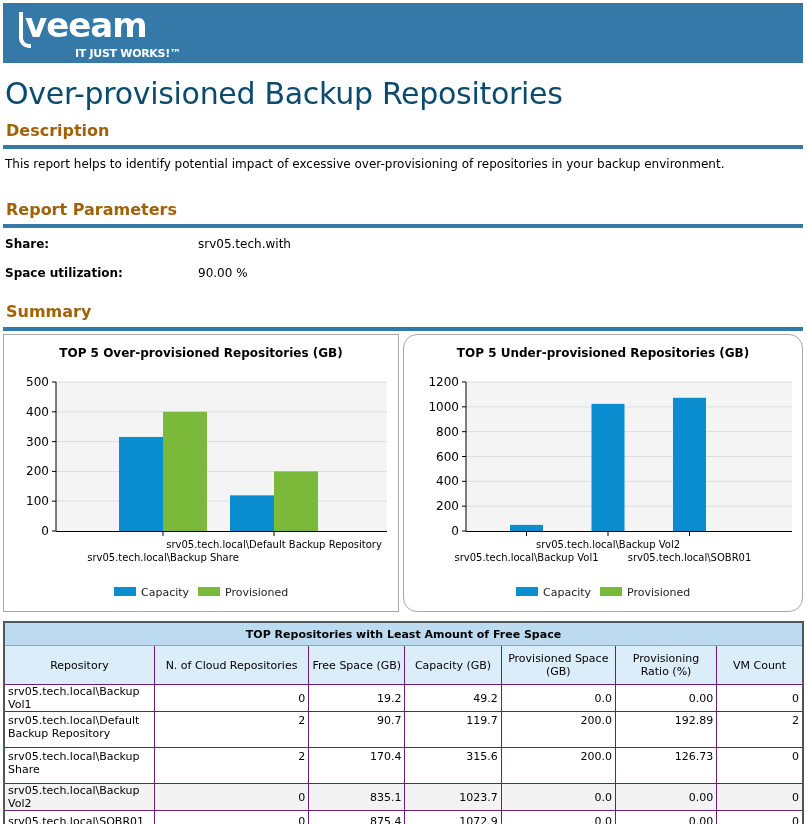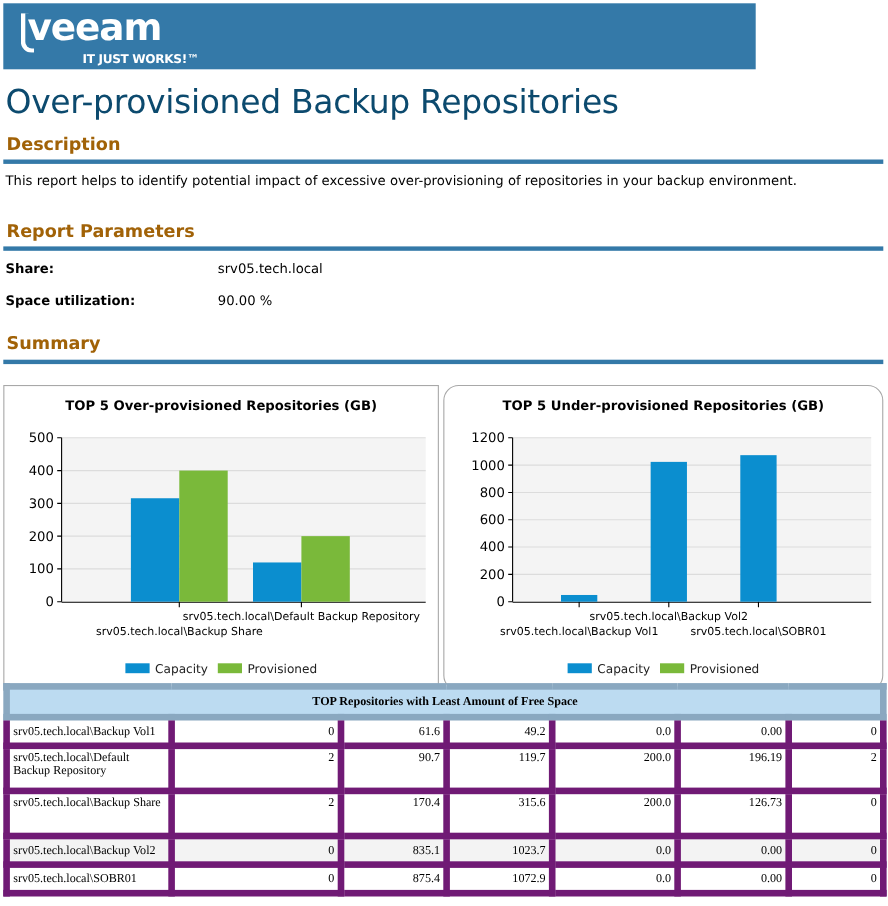--- a/index.html
+++ b/index.html
@@ -1,32 +1,32 @@
 <!DOCTYPE html>
 <html><head>
 <meta charset="utf-8">
 <style>
   html, body { margin:0; padding:0; background:#ffffff; }
   body { width:807px; height:824px; position:relative; overflow:hidden; font-family:"DejaVu Sans", sans-serif; color:#000; }
-  .banner { position:absolute; left:3px; top:3px; width:684px; height:60px; background:#3479a8; }
+  .banner { position:absolute; left:3px; top:3px; width:800px; height:60px; background:#3479a8; }
   .logo { position:absolute; left:16px; top:4px; color:#fff; }
   .logo .word { font-family:"DejaVu Sans", sans-serif; font-weight:bold; font-size:34px; letter-spacing:-1px; line-height:36px; position:absolute; left:6px; top:0; }
   .logo .bracket { position:absolute; left:0; top:5px; width:8px; height:32px; border-left:4px solid #fff; border-bottom:4px solid #fff; border-bottom-left-radius:10px; }
   .logo .tag { position:absolute; left:40px; top:40px; font-size:11px; font-weight:bold; white-space:nowrap; letter-spacing:-0.3px;margin-left:16px; }
   .page-title { position:absolute; left:5px; top:76px; font-size:30px; color:#0c4a6e; white-space:nowrap; letter-spacing:-0.3px; }
   .section-h { position:absolute; left:6px; font-size:16px; font-weight:bold; color:#a16207; white-space:nowrap; }
   .rule { position:absolute; left:3px; width:800px; height:4px; background:#3479a8; }
   .desc { position:absolute; left:5px; top:157px; font-size:12px; white-space:nowrap; }
   .param-label { position:absolute; left:5px; font-size:12px; font-weight:bold; white-space:nowrap; }
   .param-value { position:absolute; left:198px; font-size:12px; white-space:nowrap; }
-  .chart-box { position:absolute; top:350px; height:276px; border:1px solid #a8a8a8; background:#fff; }
+  .chart-box { position:absolute; top:334px; height:276px; border:1px solid #a8a8a8; background:#fff; }
   .chart-box svg { position:absolute; left:0; top:0; }
   .table-wrap { position:absolute; left:3px; top:621px; width:800px; }
   table { border-collapse:collapse; width:801px; font-size:11px; table-layout:fixed; }
-  td, th { border:6px solid #701a75; padding:0 3px;font-family:Liberation Serif, serif; }
+  td, th { border:1px solid #701a75; padding:0 3px; }
   th.caption { background:#bcdbf1; font-weight:bold; height:22px; text-align:center; border-color:#8aa8c0; }
   th.col { background:#dcedfa; font-weight:normal; height:38px; text-align:center; }
   td { height:20px; text-align:right; }
   td.name { text-align:left; }
   tr.tall td { height:33px; vertical-align:top; padding-top:2px; }
   tr.alt td { background:#f3f3f3; }
   table { border:2px solid #555; }
 </style>
 </head>
 <body>
@@ -41,21 +41,21 @@
 
 <div class="page-title">Over-provisioned Backup Repositories</div>
 
 <div class="section-h" style="top:121px">Description</div>
 <div class="rule" style="top:145px"></div>
 <div class="desc">This report helps to identify potential impact of excessive over-provisioning of repositories in your backup environment.</div>
 
 <div class="section-h" style="top:200px">Report Parameters</div>
 <div class="rule" style="top:224px"></div>
 <div class="param-label" style="top:237px">Share:</div>
-<div class="param-value" style="top:237px">srv05.tech.local</div>
+<div class="param-value" style="top:237px">srv05.tech.with</div>
 <div class="param-label" style="top:266px">Space utilization:</div>
 <div class="param-value" style="top:266px">90.00 %</div>
 
 <div class="section-h" style="top:302px">Summary</div>
 <div class="rule" style="top:327px"></div>
 
 <div class="chart-box" id="chart0" style="left:3px; width:394px;">
     <svg width="394" height="276">
       <text x="197" y="22" text-anchor="middle" font-size="12" font-weight="bold" font-family="DejaVu Sans, sans-serif">TOP 5 Over-provisioned Repositories (GB)</text>
       <rect x="52" y="47" width="331" height="149" fill="#f4f4f4"></rect>
@@ -142,38 +142,47 @@
         <col style="width:96px">
         <col style="width:96px">
         <col style="width:114px">
         <col style="width:101px">
         <col style="width:86px">
     </colgroup>
     <thead>
       <tr>
           <th class="caption" colspan="7">TOP Repositories with Least Amount of Free Space</th>
         </tr>
+      <tr id="col-row">
+          <th class="col">Repository</th>
+          <th class="col">N. of Cloud Repositories</th>
+          <th class="col">Free Space (GB)</th>
+          <th class="col">Capacity (GB)</th>
+          <th class="col">Provisioned Space (GB)</th>
+          <th class="col">Provisioning Ratio (%)</th>
+          <th class="col">VM Count</th>
+        </tr>
     </thead>
     <tbody id="tbody">
         <tr>
           <td class="name">srv05.tech.local\Backup Vol1</td>
           <td>0</td>
-          <td>61.6</td>
+          <td>19.2</td>
           <td>49.2</td>
           <td>0.0</td>
           <td>0.00</td>
           <td>0</td>
         </tr>
         <tr class="tall">
           <td class="name">srv05.tech.local\Default Backup Repository</td>
           <td>2</td>
           <td>90.7</td>
           <td>119.7</td>
           <td>200.0</td>
-          <td>196.19</td>
+          <td>192.89</td>
           <td>2</td>
         </tr>
         <tr class="tall">
           <td class="name">srv05.tech.local\Backup Share</td>
           <td>2</td>
           <td>170.4</td>
           <td>315.6</td>
           <td>200.0</td>
           <td>126.73</td>
           <td>0</td>

